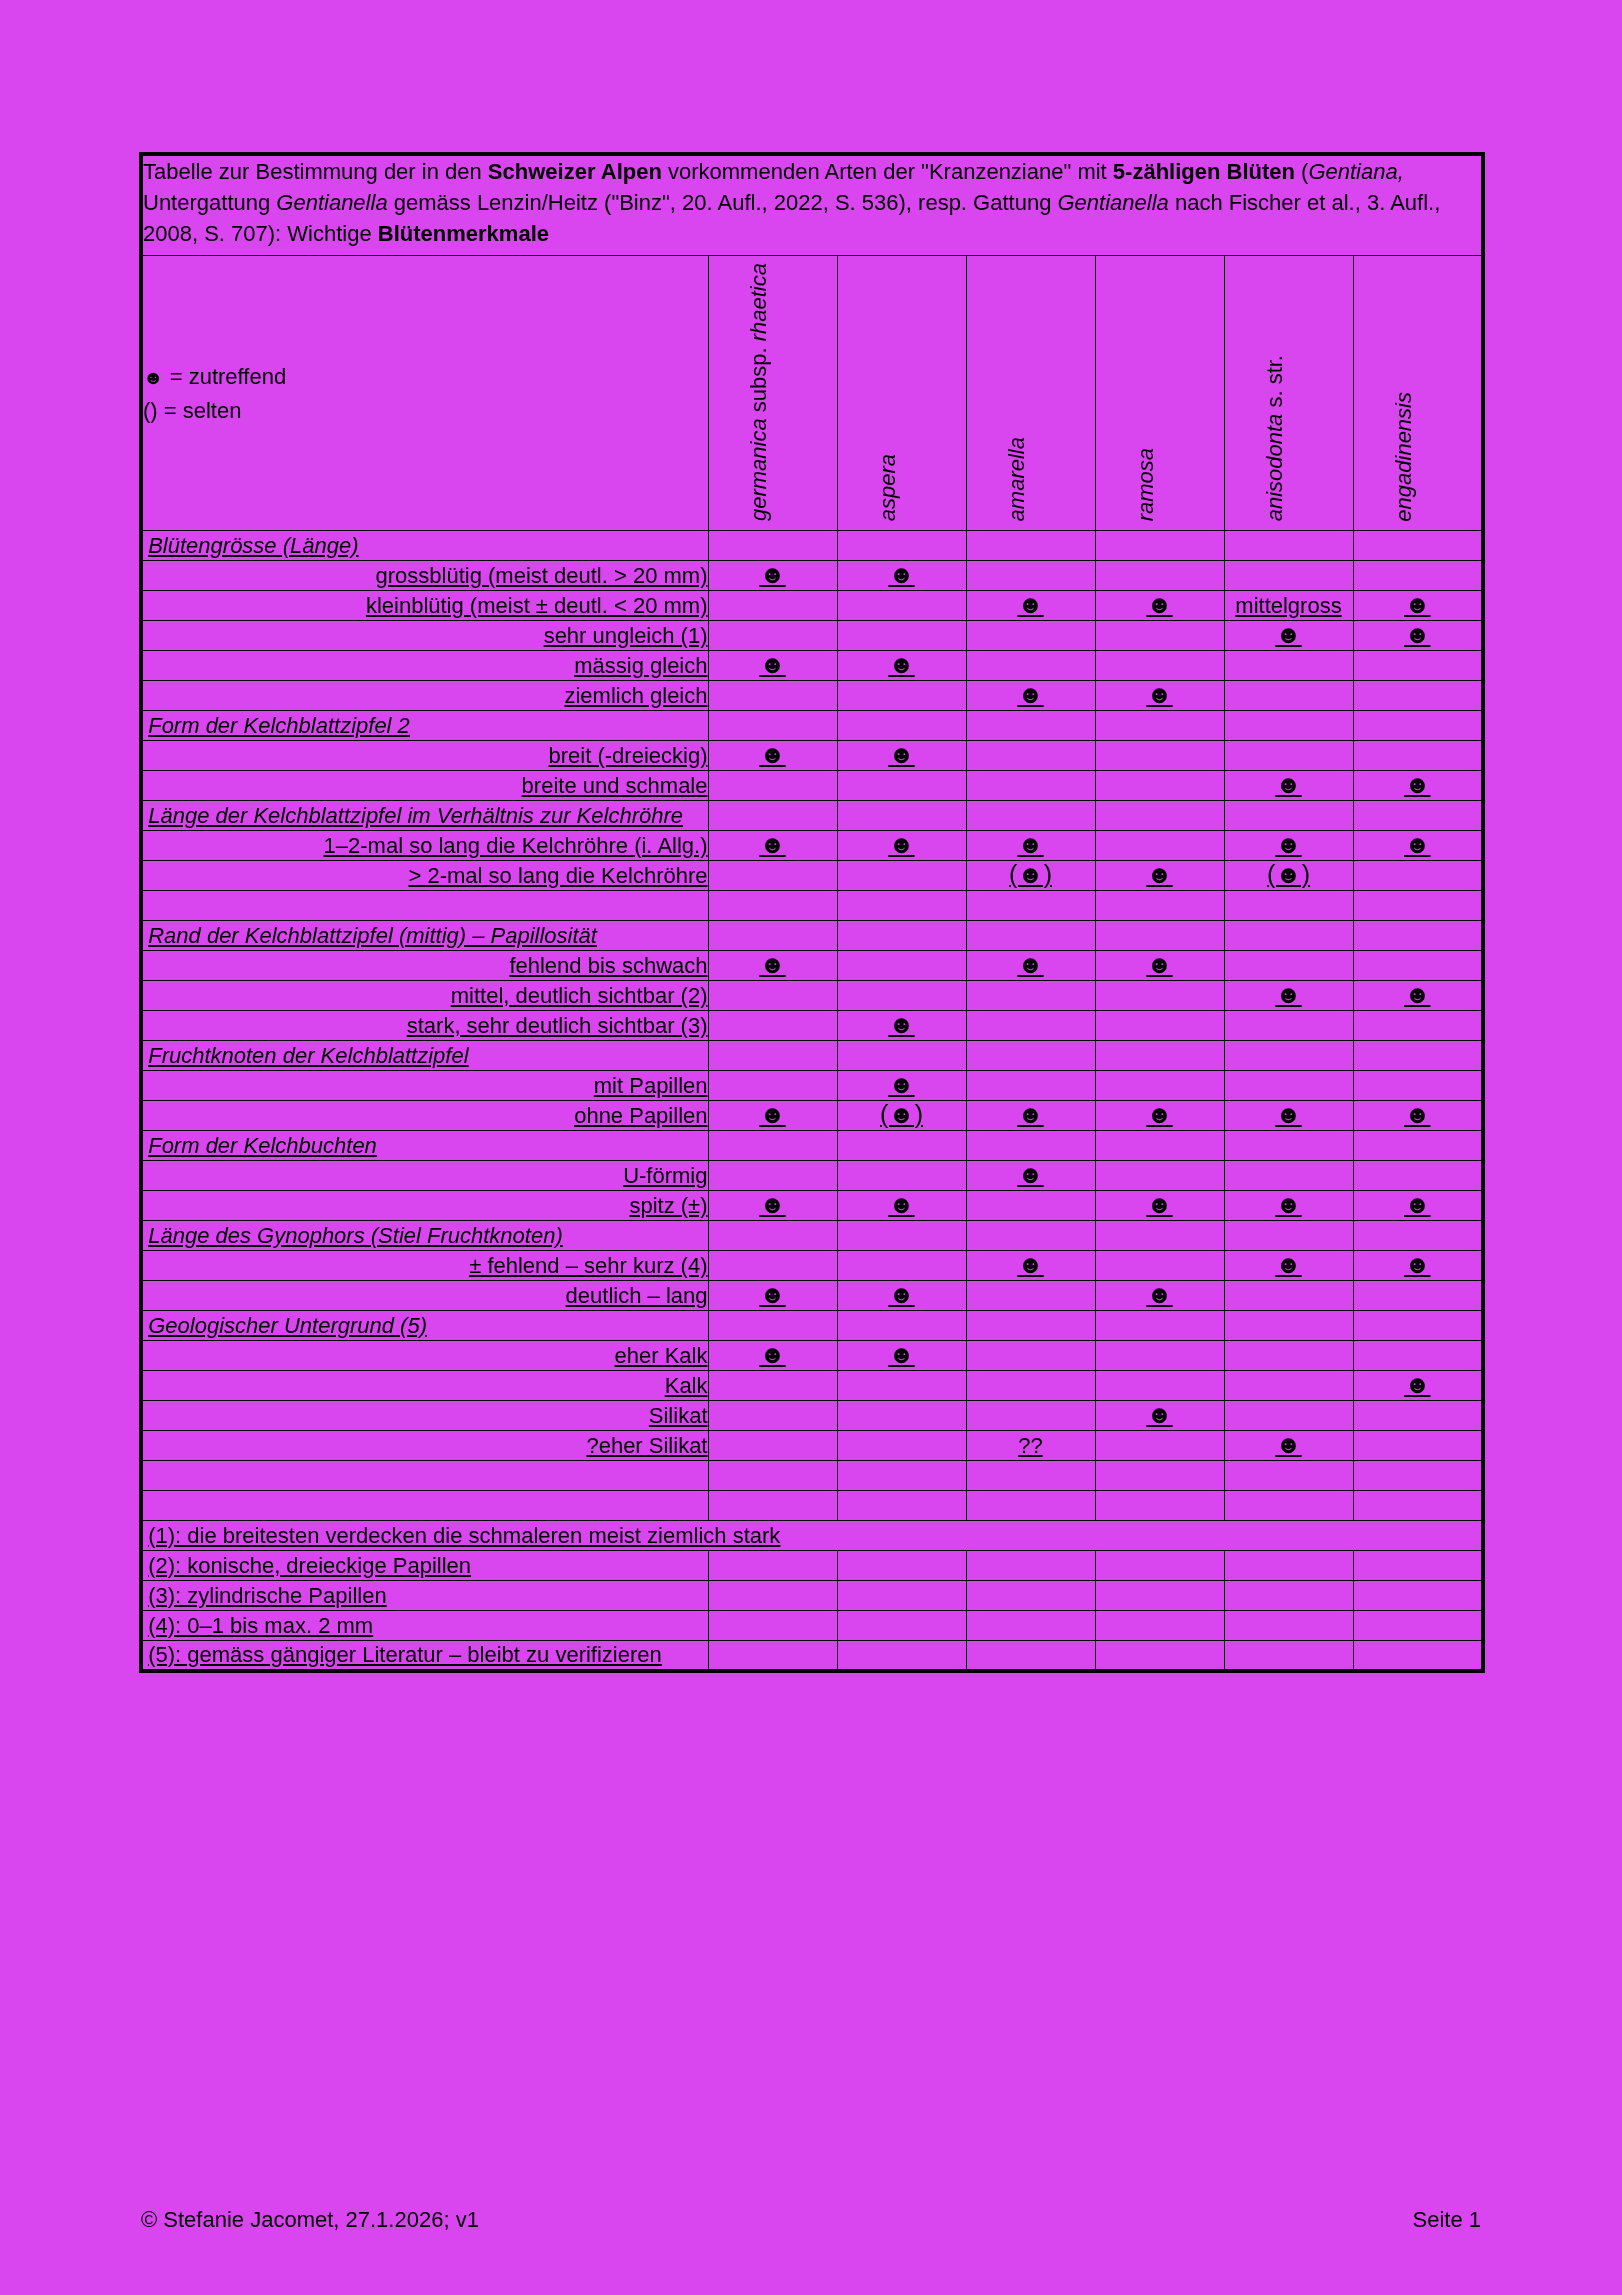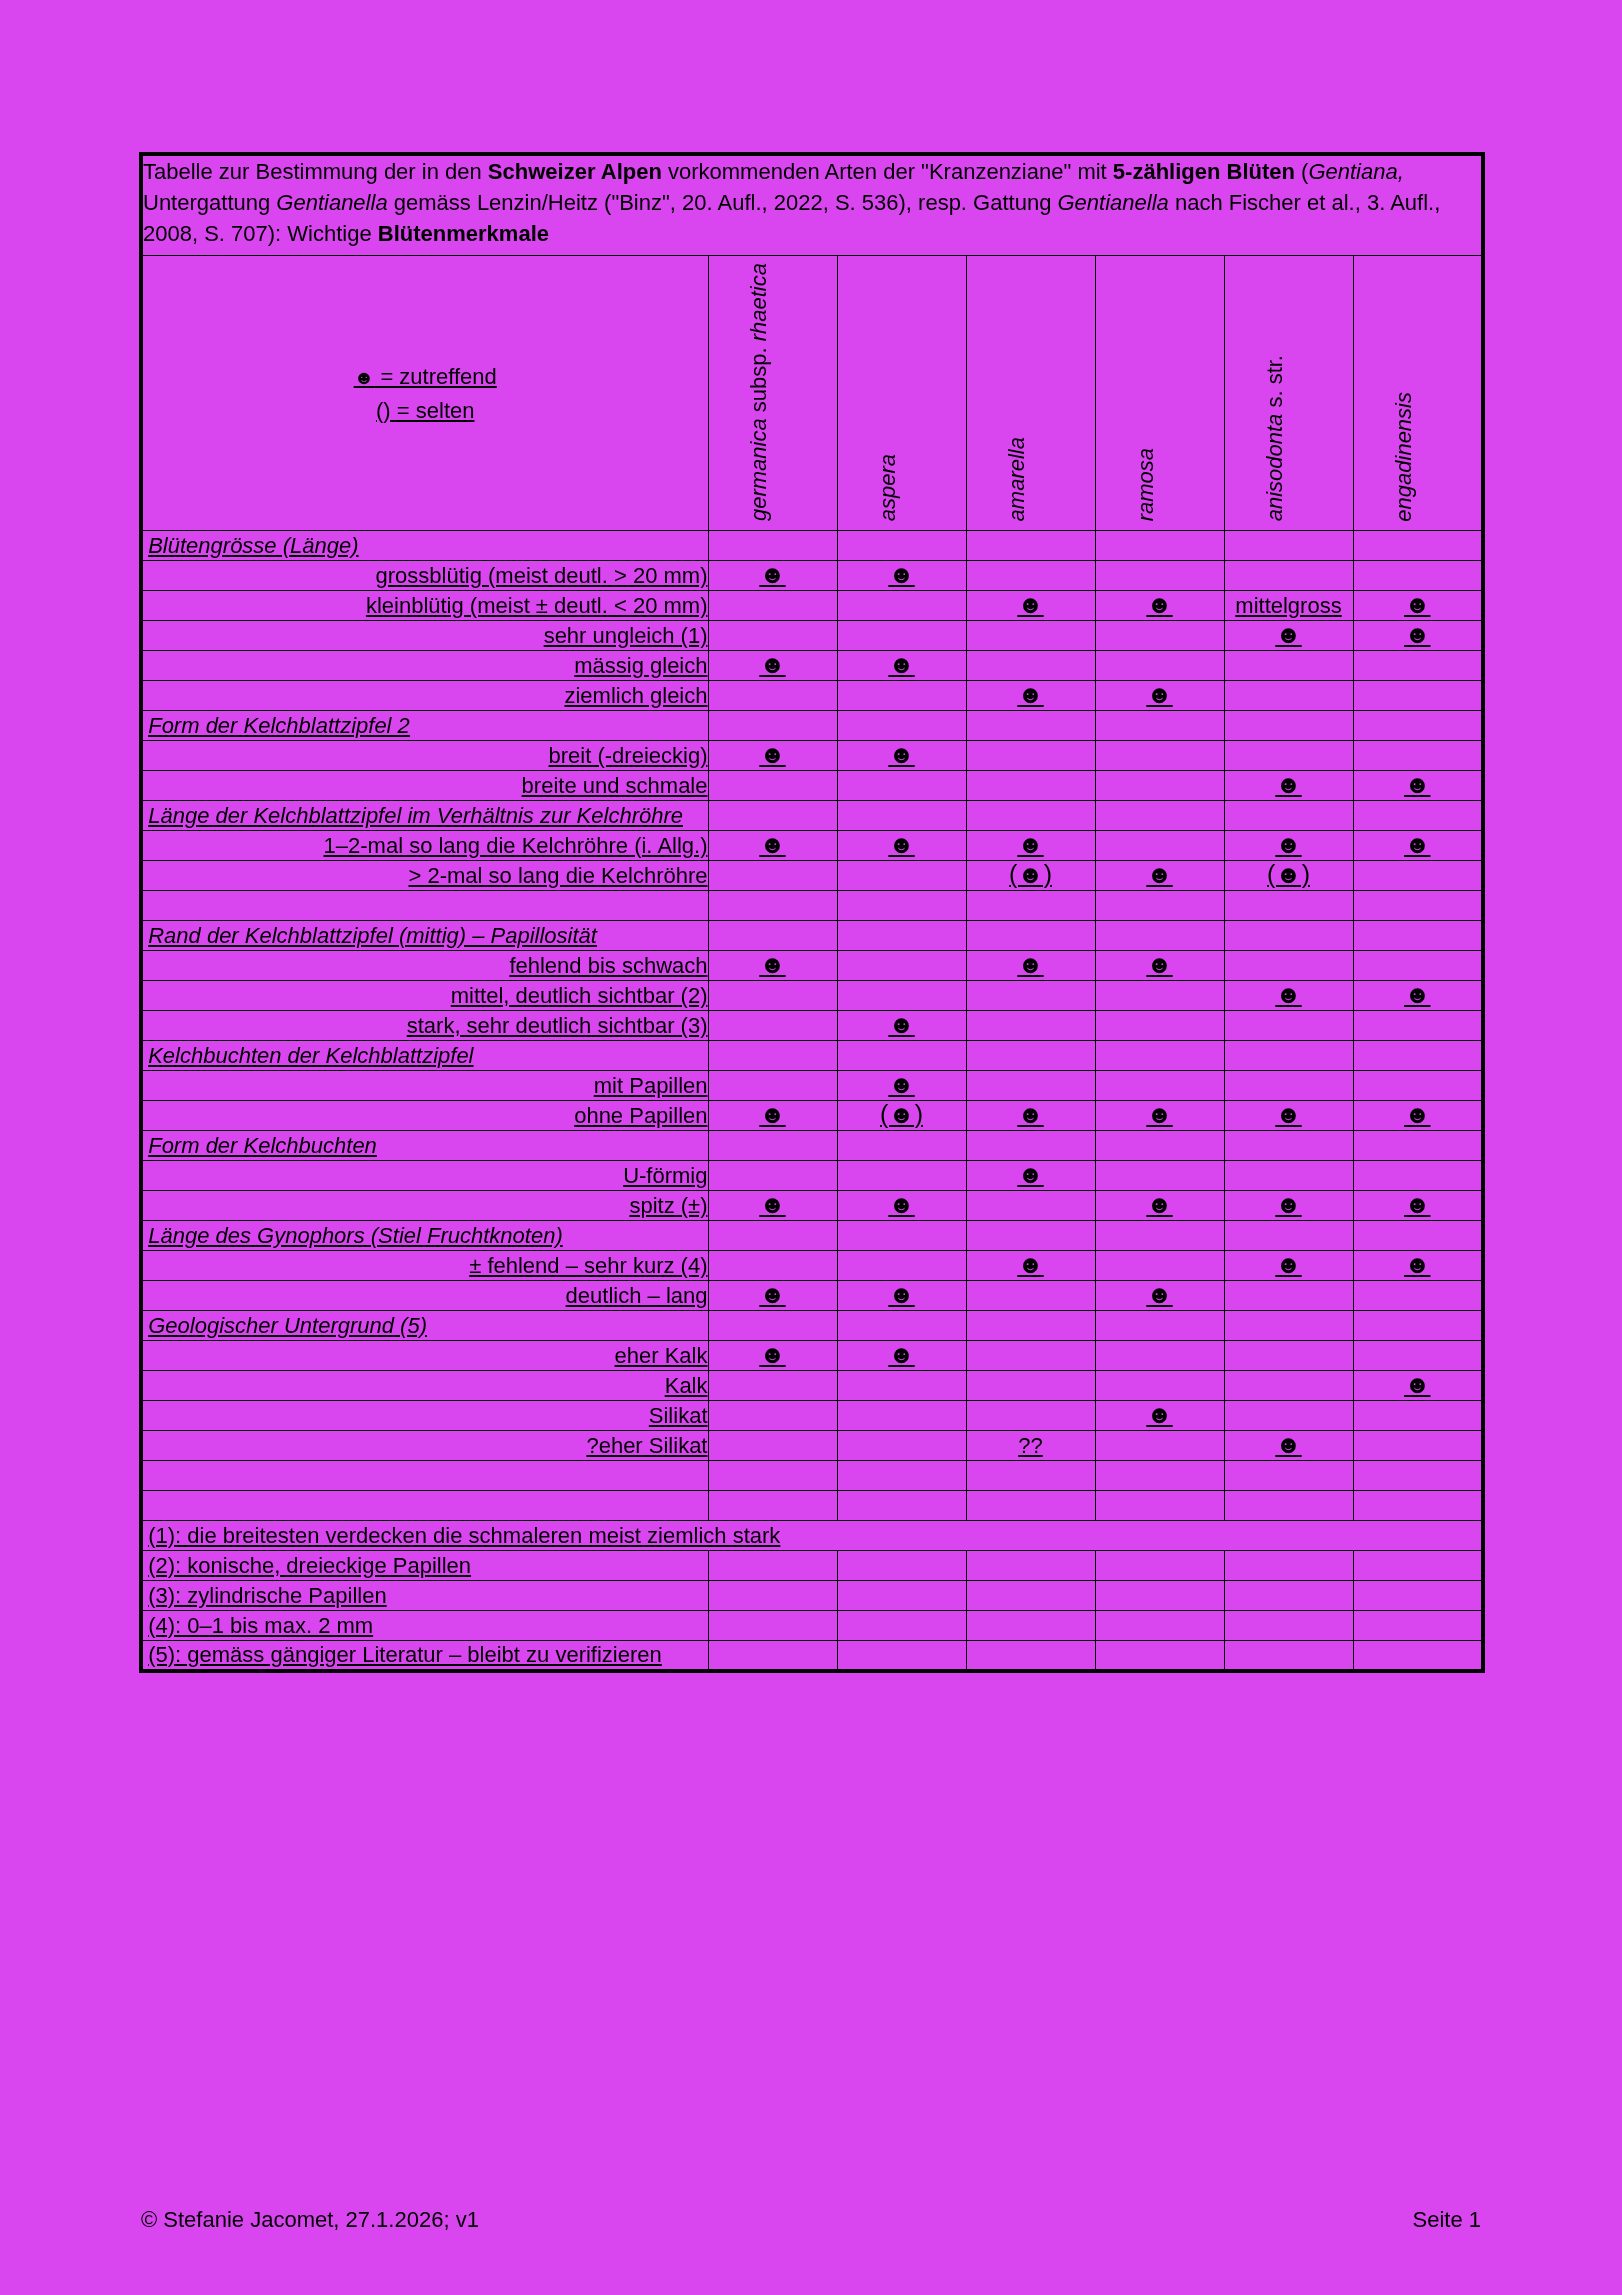--- a/index.html
+++ b/index.html
@@ -25,24 +25,23 @@
     padding: 2.6px 6.5px 0 6.5px; vertical-align: top; text-align: left;
   }
   td.note-cell {
     height: 61px; font-size: 22px; line-height: 30px;
     padding: 0 6.5px; vertical-align: middle; text-align: left;
   }
 
   
   tr.header-row { height: 275px; }
   td.legend-cell {
-    vertical-align: middle; text-align: center;
+    vertical-align: middle; text-align: left;
     font-size: 22px; line-height: 33px;
     padding: 0 6.5px 26px 7.9px;
-    text-decoration: underline;
   }
   .legend-sym { font-size: 19.6px; }
   td.species-h { vertical-align: bottom; text-align: left; }
   .vtext {
     display: inline-block;
     writing-mode: vertical-rl;
     transform: rotate(180deg);
     font-size: 22px; line-height: 1.1;
     white-space: nowrap;
     margin: 0 0 6.5px 38px;
@@ -244,21 +243,21 @@
         <tr class="r">
           <td class="lbl">stark, sehr deutlich sichtbar (3)</td>
           <td class="val"></td>
           <td class="val"><span class="sym">☻</span></td>
           <td class="val"></td>
           <td class="val"></td>
           <td class="val"></td>
           <td class="val"></td>
         </tr>
         <tr class="r">
-          <td class="lbl section">Kelchbuchten der Kelchblattzipfel</td>
+          <td class="lbl section">Fruchtknoten der Kelchblattzipfel</td>
           <td class="val"></td>
           <td class="val"></td>
           <td class="val"></td>
           <td class="val"></td>
           <td class="val"></td>
           <td class="val"></td>
         </tr>
         <tr class="r">
           <td class="lbl">mit Papillen</td>
           <td class="val"></td>

